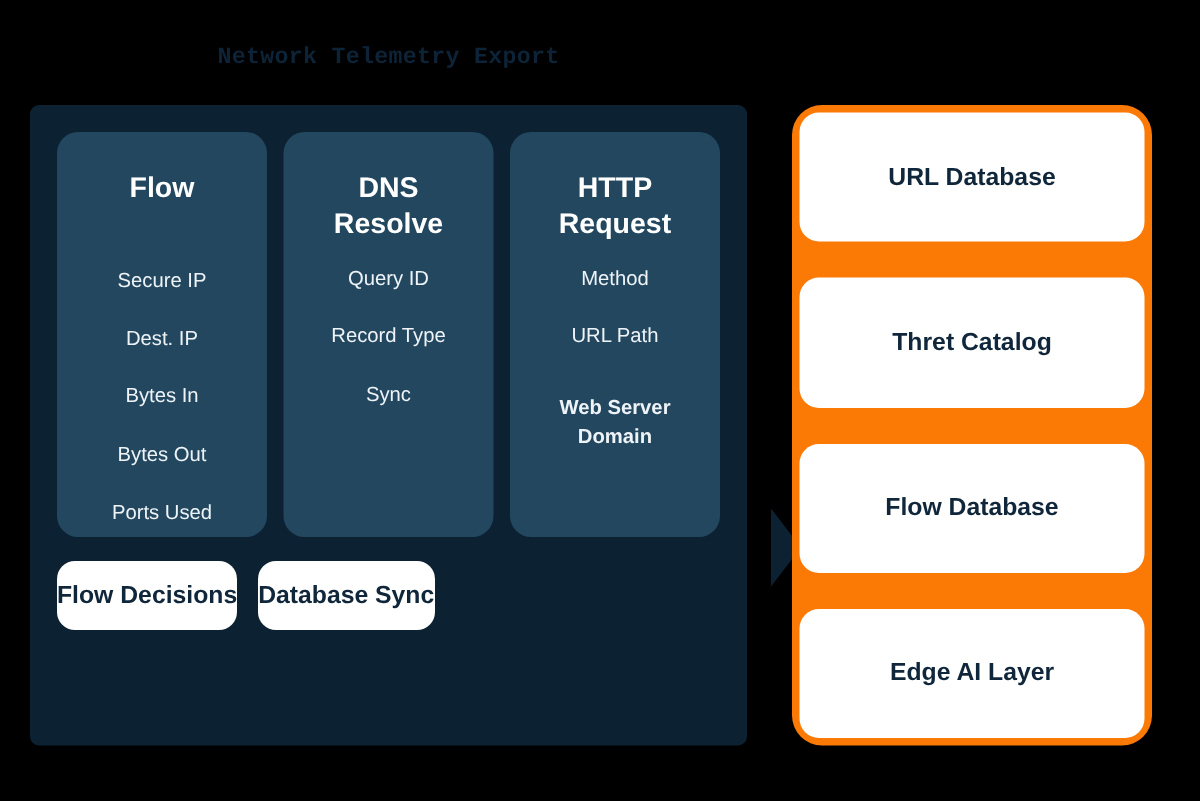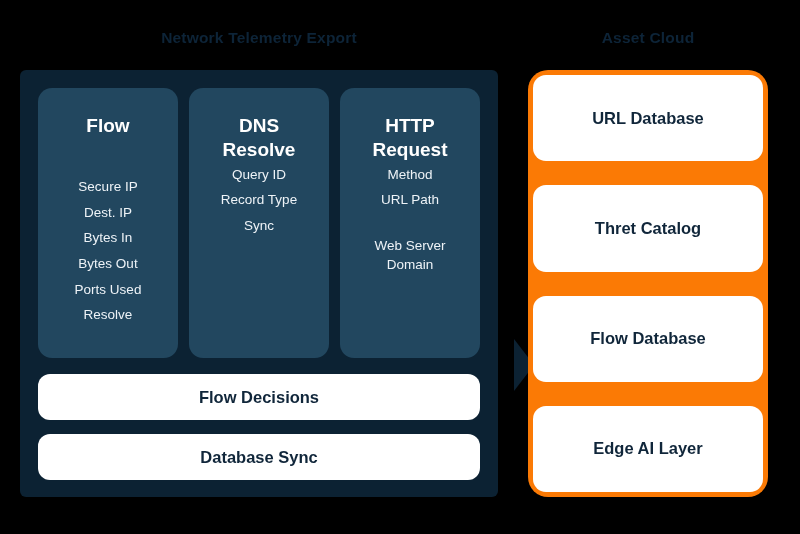--- a/index.html
+++ b/index.html
@@ -24,20 +24,21 @@
 
   
   .caption {
     position: absolute;
     font-size: 15.5px;
     font-weight: bold;
     letter-spacing: 0.2px;
     color: #0d2438;
     text-align: center;
     white-space: nowrap;
+    font-family: Liberation Mono, monospace;
   }
   #caption-left  { left: 20px;  top: 29px; width: 478px; }
   #caption-right { left: 528px; top: 29px; width: 240px; }
 
   
   .panel-dark {
     position: absolute;
     left: 20px;
     top: 70px;
     width: 478px;
@@ -76,46 +77,46 @@
     padding-top: 26px;
     box-sizing: border-box;
   }
   .col-title {
     font-size: 19px;
     font-weight: bold;
     color: #ffffff;
     line-height: 1.28;
     text-align: center;
     white-space: pre-line;
-    margin-bottom: 2px;
+    margin-bottom: 13px;
   }
   .col-title.one-line { margin-bottom: 39px; }
   .col-items {
     display: flex;
     flex-direction: column;
     align-items: center;
-    gap: 6px;
+    gap: 19px;
   }
   .col-item {
     font-size: 13.5px;
     color: #eef3f7;
     line-height: 1.45;
     text-align: center;
     white-space: pre-line;
   }
-  .col-item.gap-before { margin-top: 20px; }
+  .col-item.gap-before { margin-top: 9px; font-weight: bold; }
 
   
   .bars {
     position: absolute;
     left: 18px;
     top: 304px;
     width: 442px;
     display: flex;
-    flex-direction: column;
+    flex-direction: row;
     gap: 14px;
   }
   .bar {
     height: 46px;
     background: #ffffff;
     border-radius: 12px;
     display: flex;
     align-items: center;
     justify-content: center;
     font-size: 16.5px;
@@ -150,21 +151,20 @@
     color: #10263a;
     text-align: center;
   }
 </style>
 </head>
 <body>
 
 <div class="canvas">
 
   <div class="caption" id="caption-left">Network Telemetry Export</div>
-  <div class="caption" id="caption-right">Asset Cloud</div>
 
   <div class="panel-dark">
 
     <div class="arrow-nub"></div>
 
     <div class="cols">
 
       <div class="col">
         <div class="col-title one-line">Flow</div>
         <div class="col-items">

